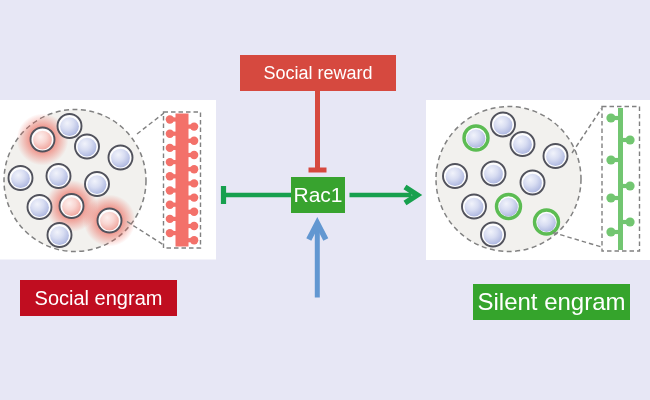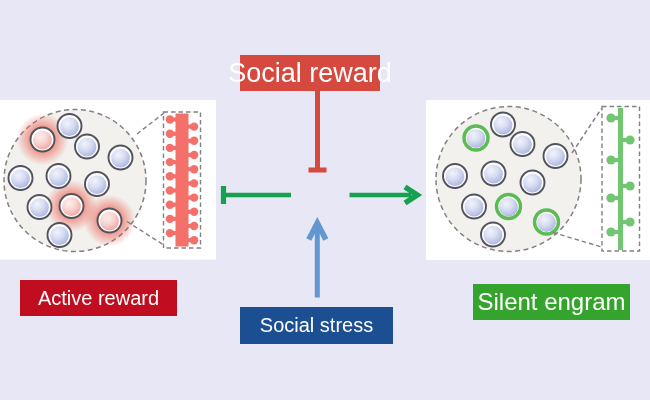--- a/index.html
+++ b/index.html
@@ -14,21 +14,21 @@
   }
   .stage svg { position: absolute; left: 0; top: 0; }
   .label-box {
     position: absolute;
     color: #ffffff;
     text-align: center;
     display: flex; align-items: center; justify-content: center;
     white-space: nowrap;
     letter-spacing: 0;
   }
-  .lb-social-reward { left: 240px; top: 55px;  width: 140px;  height: 36px; font-size: 27px; background: var(--c-reward-red); }
+  .lb-social-reward { left: 240px; top: 55px;  width: 156px;  height: 36px; font-size: 18px; background: var(--c-reward-red); }
   .lb-rac1          { left: 291px; top: 177px; width: 54px;   height: 36px; font-size: 21px; background: var(--c-rac1-green); }
   .lb-social-stress { left: 240px; top: 307px; width: 153px;  height: 37px; font-size: 20px; background: var(--c-stress-blue); }
   .lb-active-engram { left: 20px;  top: 280px; width: 157px;  height: 36px; font-size: 20px; background: var(--c-active-crimson); }
   .lb-silent-engram { left: 473px; top: 284px; width: 157px;  height: 36px; font-size: 24px; background: var(--c-engram-green); }
 </style>
 </head>
 <body>
 
 <div class="stage">
 
@@ -191,23 +191,23 @@
 
     <g>
       <line x1="317.3" y1="297.5" x2="317.3" y2="229" style="stroke:var(--c-arrow-blue)" stroke-width="5"></line>
       <polyline points="308.8,239.5 317.3,223 325.8,239.5" fill="none" style="stroke:var(--c-arrow-blue)" stroke-width="5.6"></polyline>
     </g>
   </svg>
 
   <div class="label-box lb-social-reward">
     <span>Social reward</span>
   </div>
-  <div class="label-box lb-social-stress">
-    <span>Social stress</span>
+  <div class="label-box lb-rac1">
+    <span>Rac1</span>
   </div>
   <div class="label-box lb-active-engram">
-    <span>Active reward</span>
+    <span>Social engram</span>
   </div>
   <div class="label-box lb-silent-engram">
     <span>Silent engram</span>
   </div>
 
 </div>
 
 </body></html>

